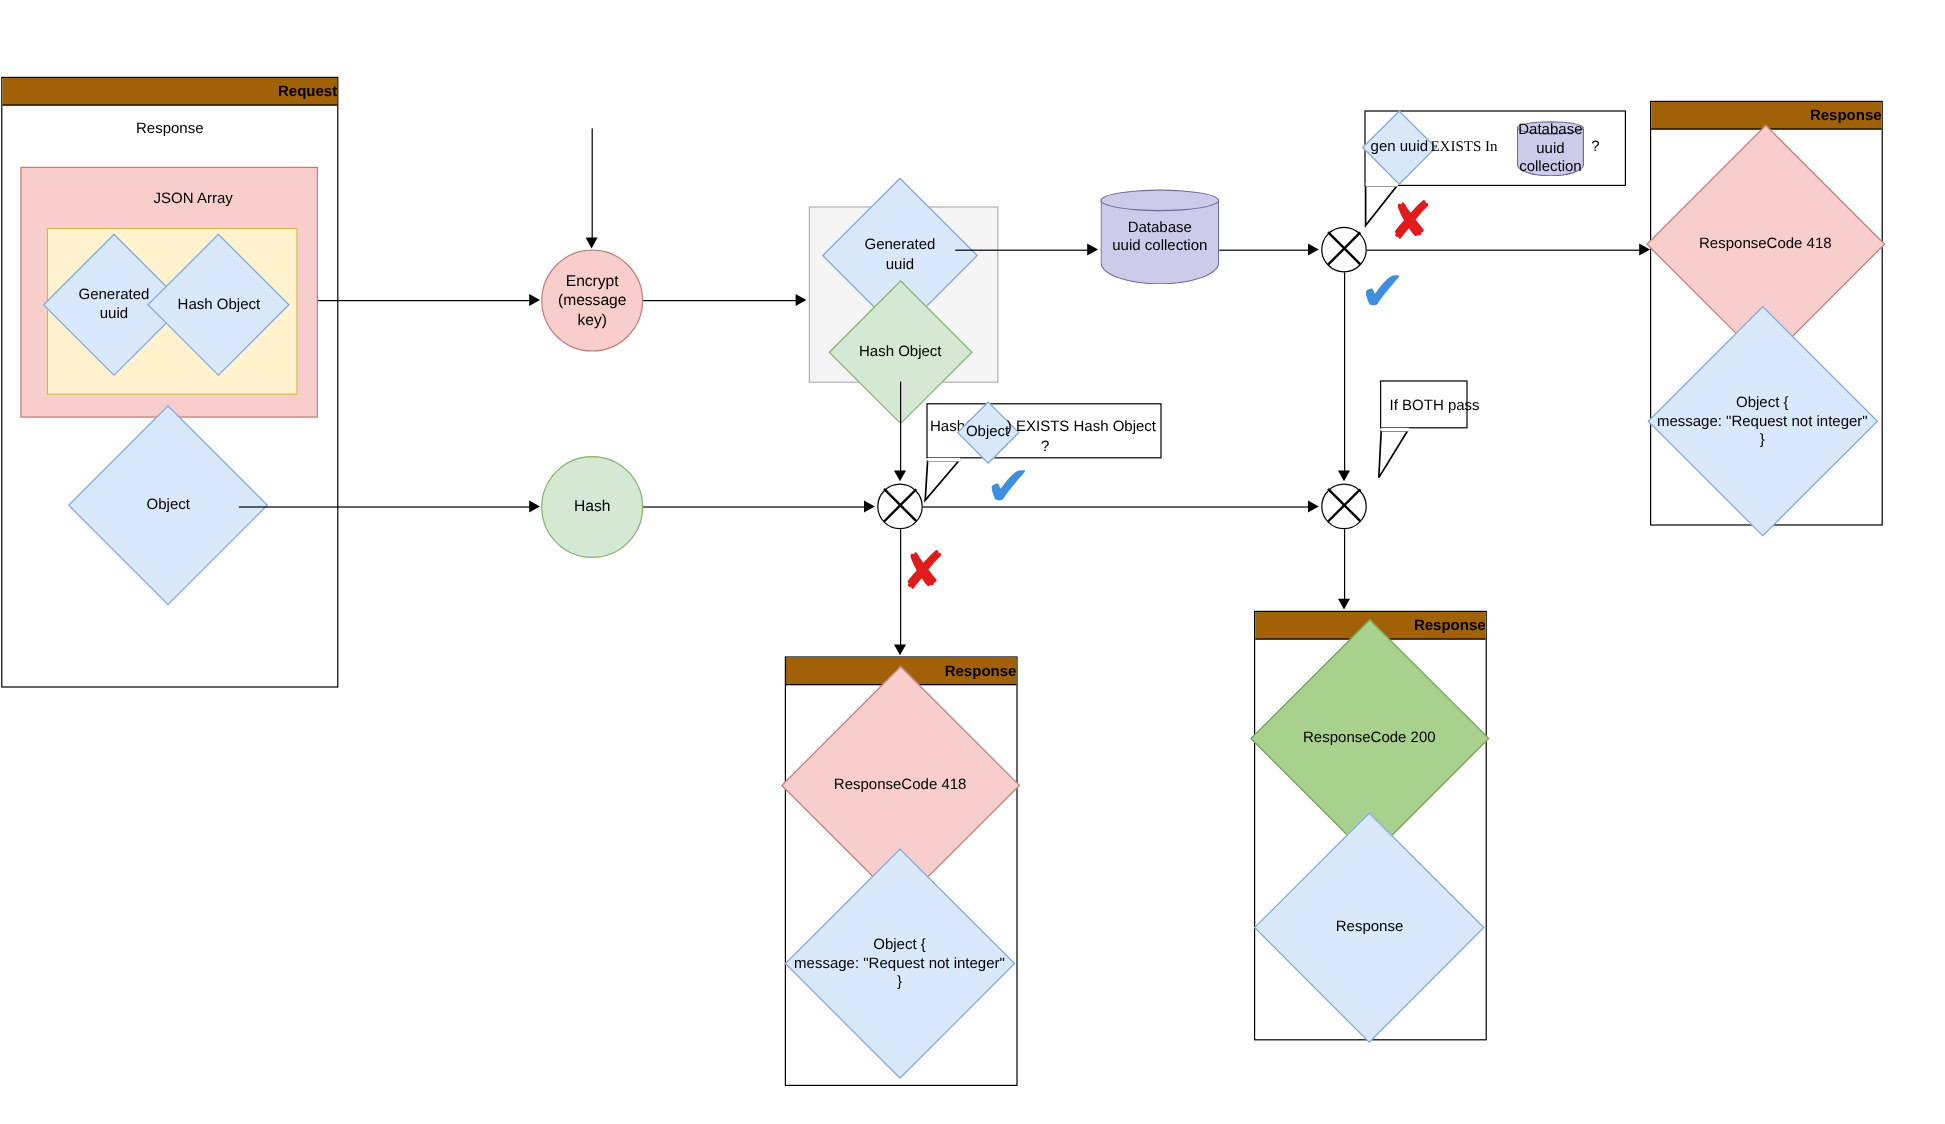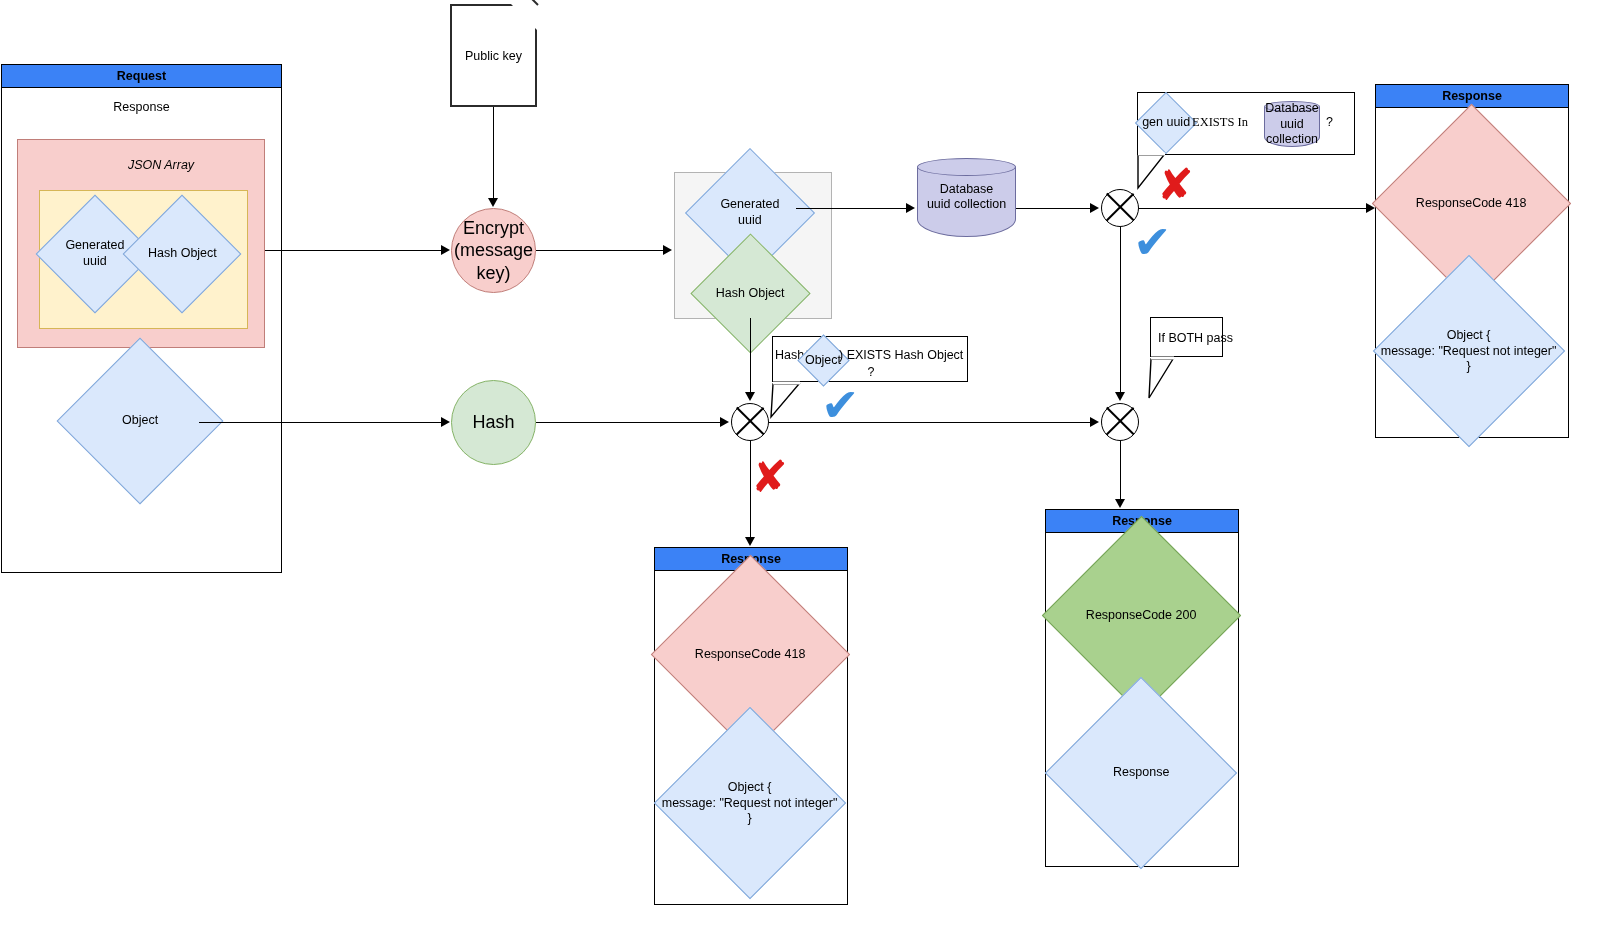--- a/index.html
+++ b/index.html
@@ -18,26 +18,26 @@
   .abs { position: absolute; }
 
   
   .container-box {
     border: 1px solid #000000;
     background: #ffffff;
   }
   .container-title {
     height: 23px;
     line-height: 22px;
-    text-align: center;
+    text-align: right;
     font-weight: bold;
     font-size: 12.5px;
     color: #000000;
     border-bottom: 1px solid #000000;
-    background: #3b82f6;
+    background: #a16207;
   }
 
   
   .diamond {
     position: absolute;
     display: flex;
     align-items: center;
     justify-content: center;
     text-align: center;
     transform: rotate(45deg);
@@ -56,21 +56,21 @@
   .d-greenl { background: #d5e8d4; border: 1px solid #85b367; }
 
   
   .circle {
     position: absolute;
     border-radius: 50%;
     display: flex;
     align-items: center;
     justify-content: center;
     text-align: center;
-    font-size: 18px;
+    font-size: 13px;
     line-height: 1.25;
     color: #000000;
   }
   .c-red   { background: #f8cecc; border: 1px solid #c07e79; }
   .c-green { background: #d5e8d4; border: 1px solid #85b367; }
 
   
   .cyl {
     position: absolute;
   }
@@ -231,44 +231,39 @@
 <body>
 
 <div id="canvas">
 
   <div class="container-box abs" style="left:1px; top:64px; width:281px; height:509px;">
     <div class="container-title">Request</div>
   </div>
   <div class="plain-text" style="left:1px; top:100px; width:281px;">Response</div>
 
   <div class="rect-red" style="left:17px; top:139px; width:248px; height:209px;"></div>
-  <div class="rect-label" style="left:17px; top:158px; width:288px;font-style:italic;">JSON Array</div>
+  <div class="rect-label" style="left:17px; top:158px; width:288px;">JSON Array</div>
 
   <div class="rect-yellow" style="left:39px; top:190px; width:209px; height:139px;"></div>
 
   <div class="diamond d-blue" style="left:53px; top:212px; width:84px; height:84px;">
     <span class="dlabel">
       <span>Generated</span><br>
       <span>uuid</span>
     </span>
   </div>
 
   <div class="diamond d-blue" style="left:140px; top:212px; width:84px; height:84px;">
     <span class="dlabel">Hash Object</span>
   </div>
 
   <div class="diamond d-blue" style="left:81px; top:362px; width:118px; height:118px;">
     <span class="dlabel">Object</span>
   </div>
 
-  <div class="doc-shape" style="left:450px; top:4px; width:87px; height:103px;">
-    <div class="foldcut"></div>
-    <div class="fold-line"></div>
-    <div class="doc-label">Public key</div>
-  </div>
 
   <div class="circle c-red" style="left:451px; top:208px; width:85px; height:85px;">
     <span>
       <span>Encrypt</span><br>
       <span>(message key)</span>
     </span>
   </div>
 
   <div class="circle c-green" style="left:451px; top:380px; width:85px; height:85px;">
     <span>Hash</span>

